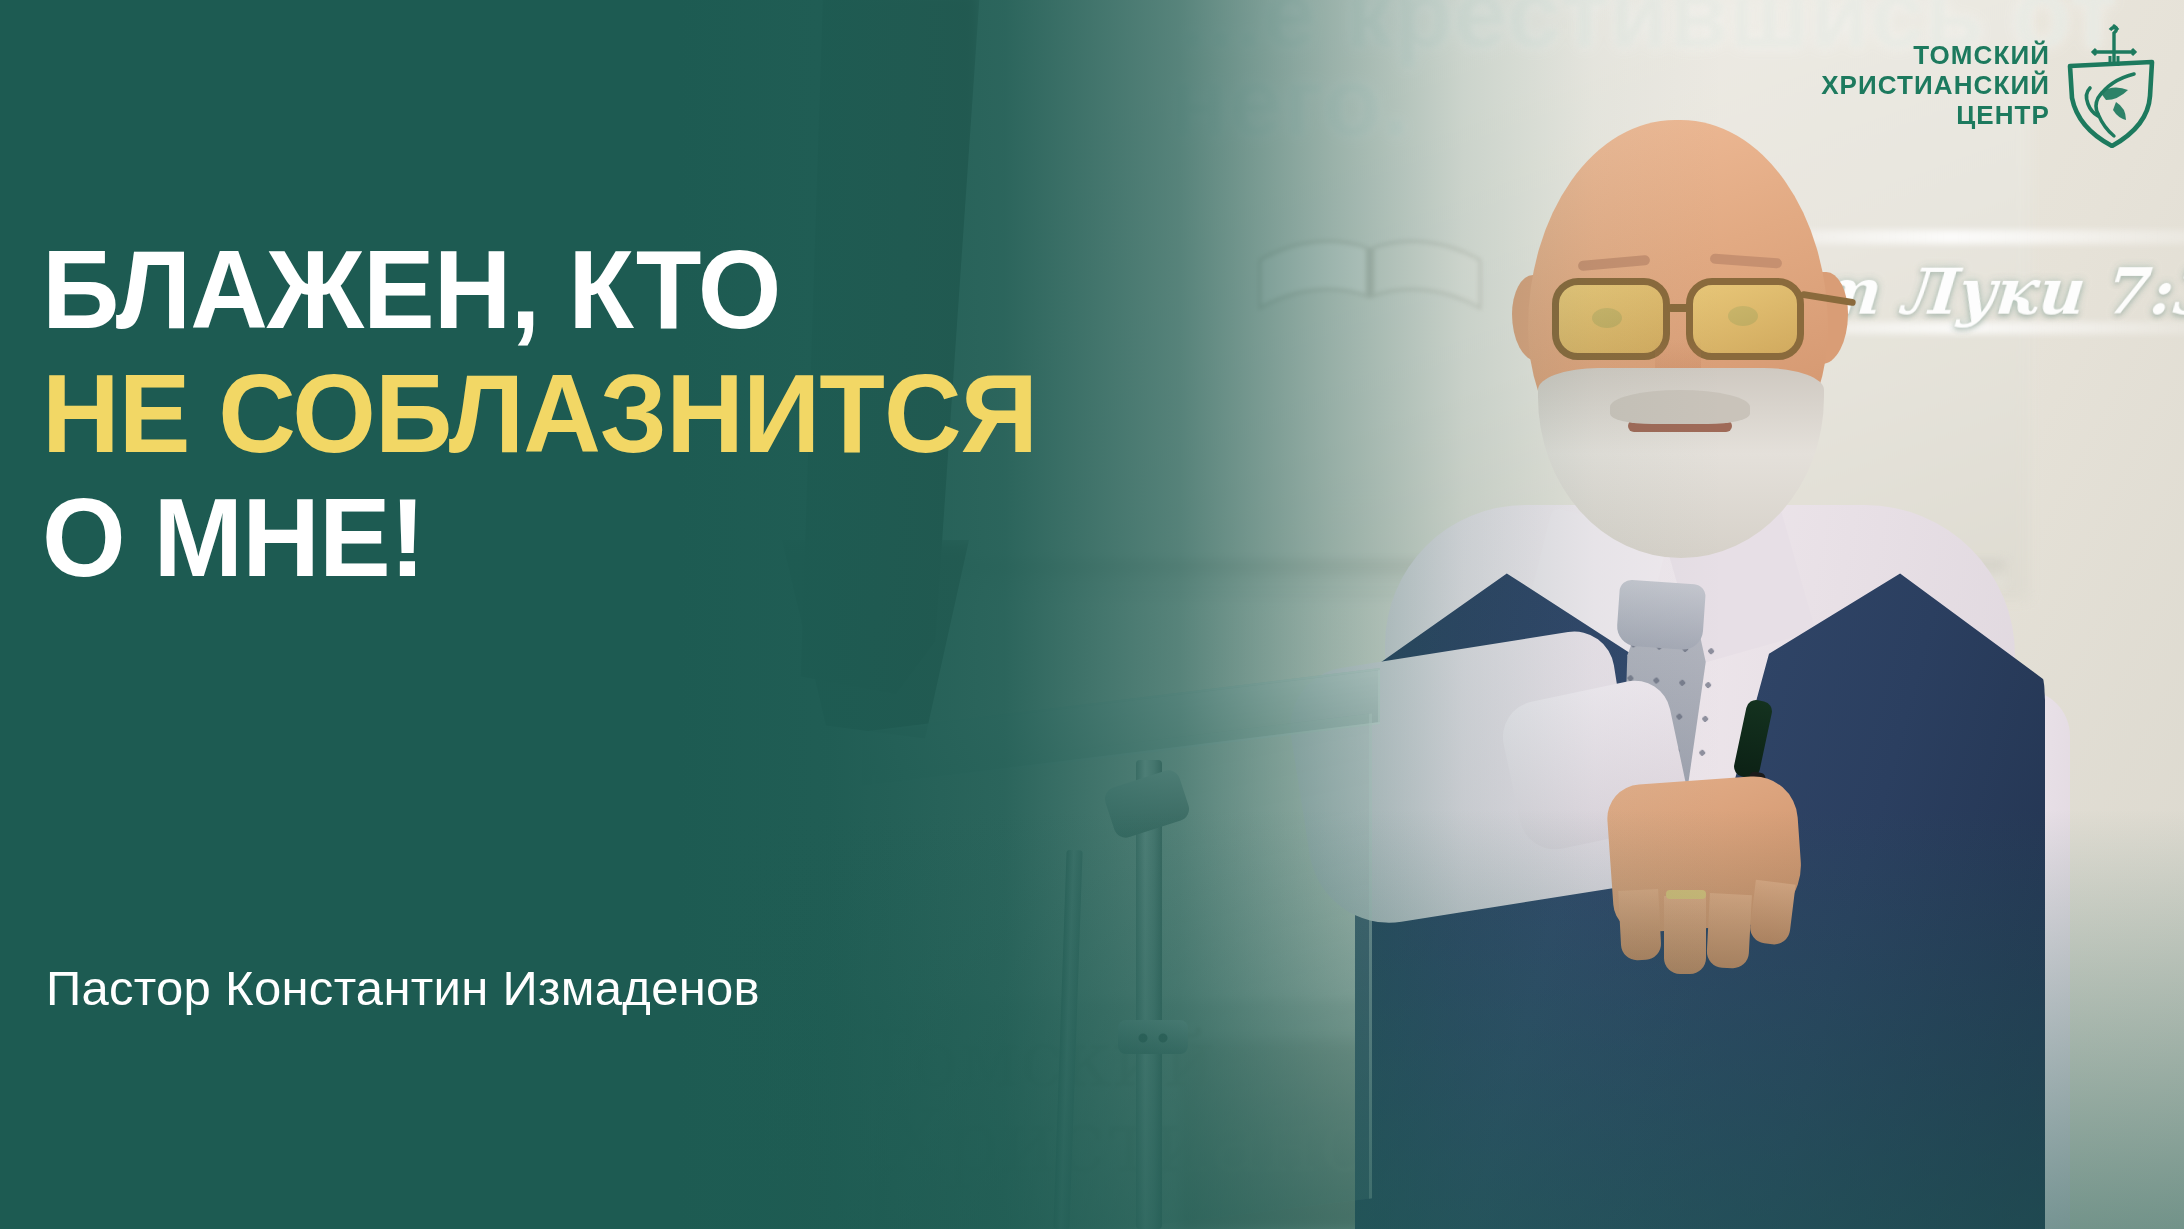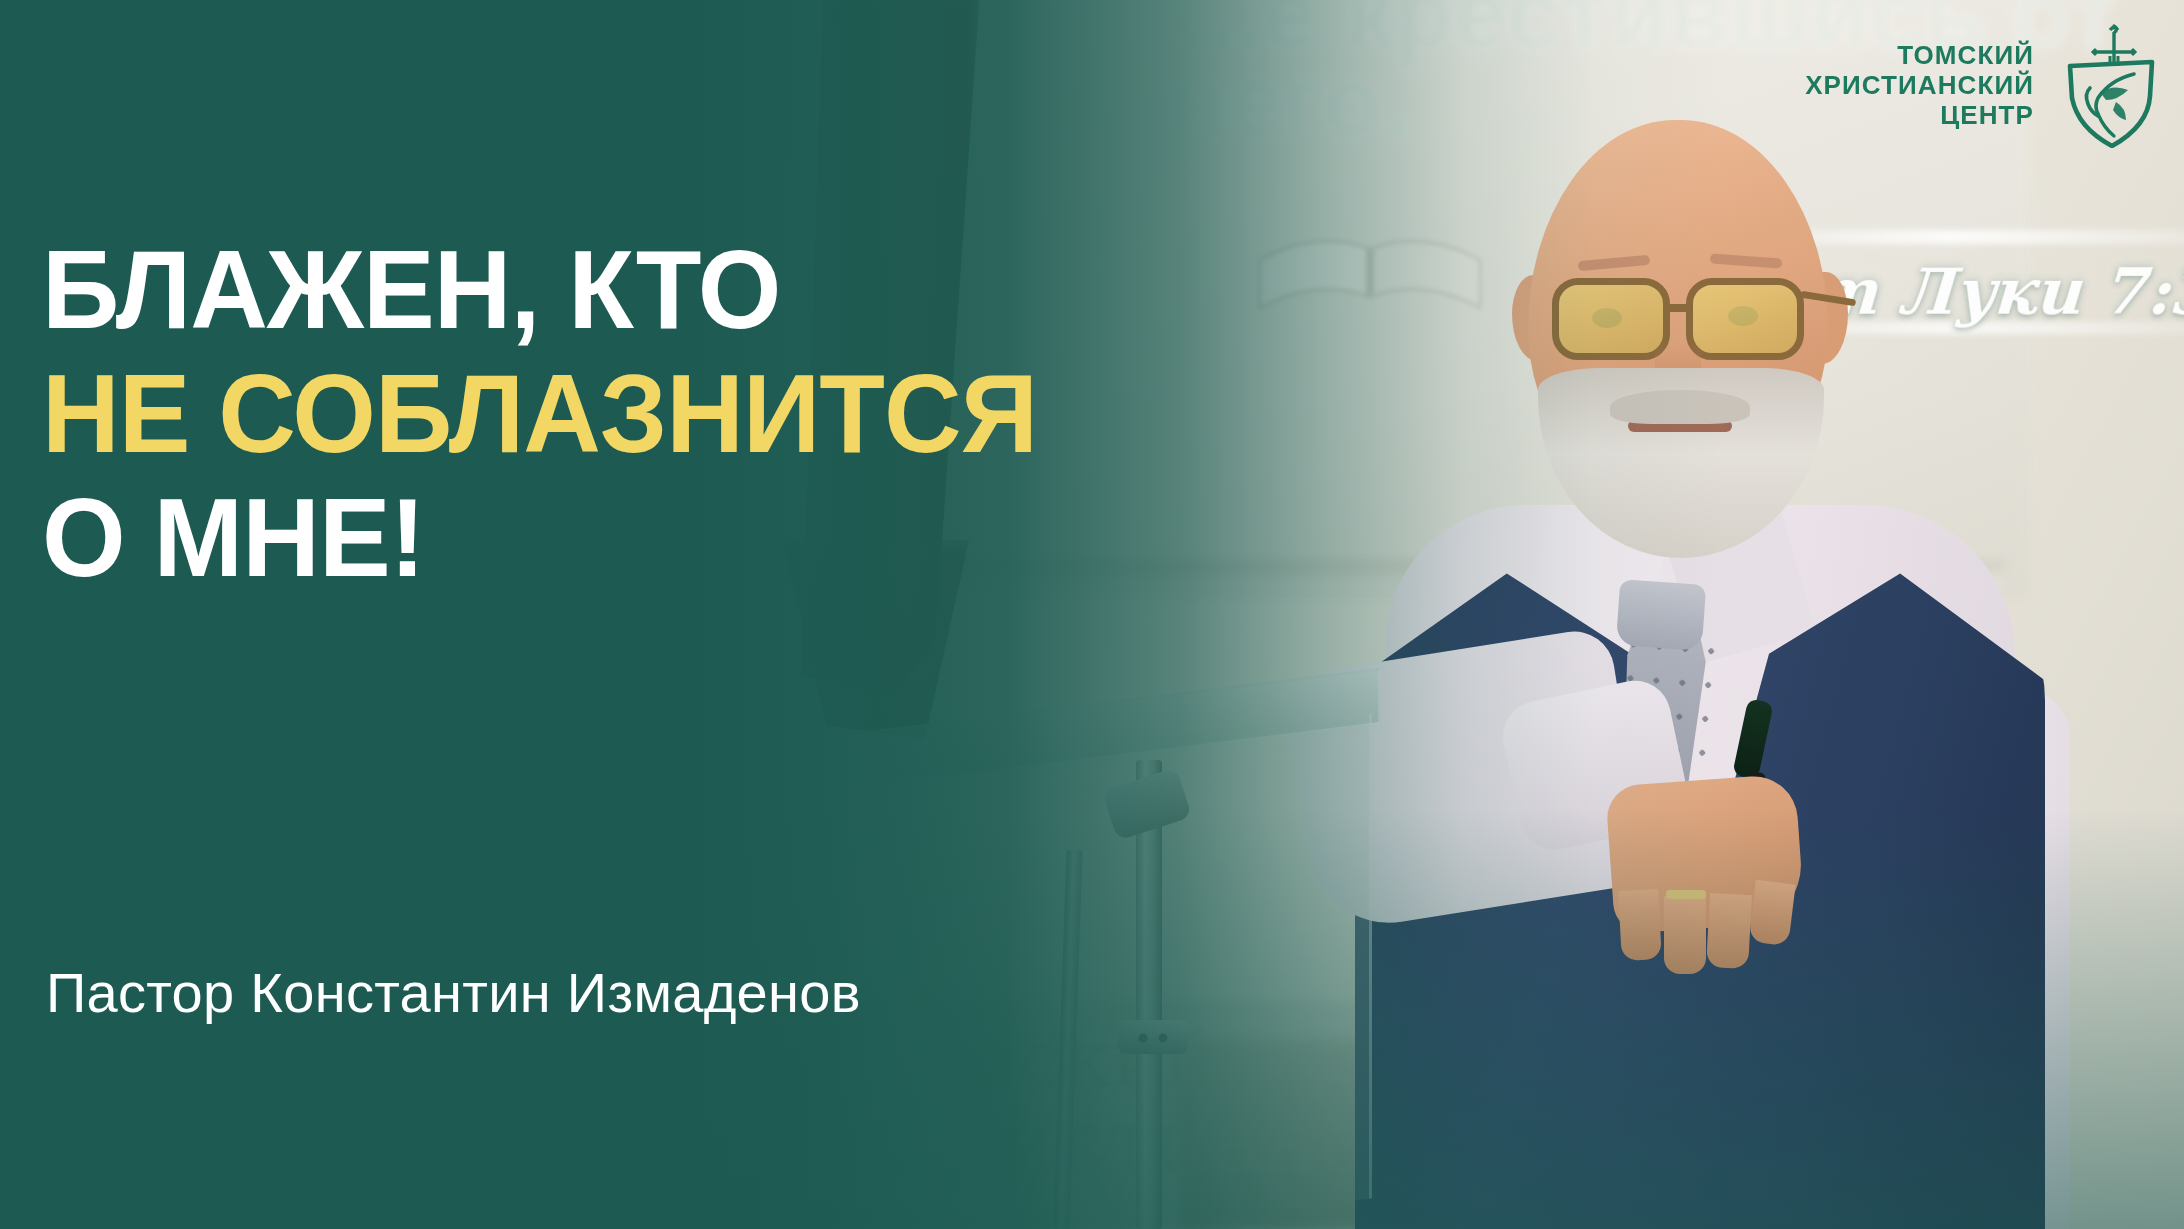--- a/index.html
+++ b/index.html
@@ -316,31 +316,31 @@
     transform:scaleX(.96);
     transform-origin:left center;
   }
   .headline .ln{display:block;white-space:nowrap;}
   .c-white{color:#ffffff;}
   .c-yellow{color:#f2d765;}
 
   .subtitle{
     position:absolute;left:46px;top:960px;
     color:#ffffff;
-    font-size:56px;
+    font-size:49px;
     font-weight:400;
     letter-spacing:.3px;
     white-space:nowrap;
     text-align:right;
   }
 
   
   .logo{
     position:absolute;right:28px;top:22px;
-    display:flex;align-items:center;gap:26px;
+    display:flex;align-items:center;gap:10px;
   }
   .logo-text{
     text-align:right;
     color:#1d7a5e;
     font-weight:700;
     font-size:26px;
     line-height:30px;
     letter-spacing:1.1px;
     text-transform:uppercase;
   }

